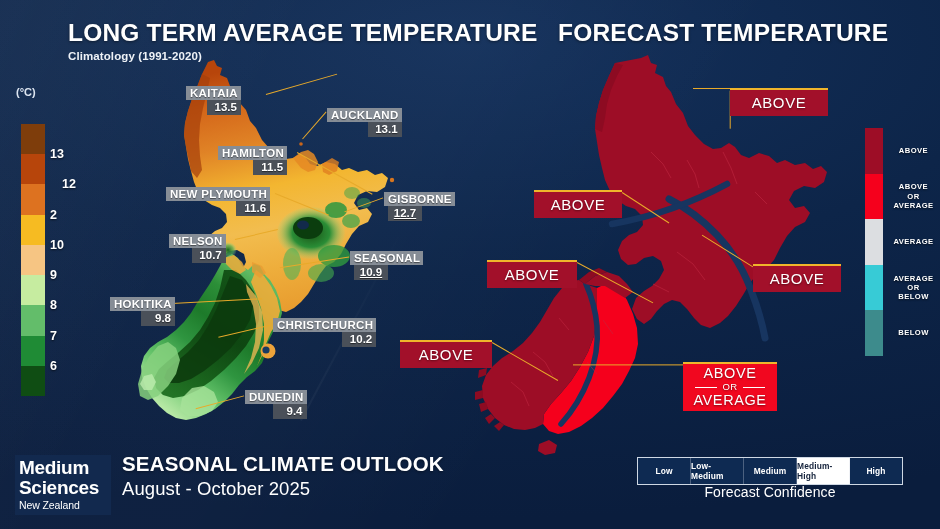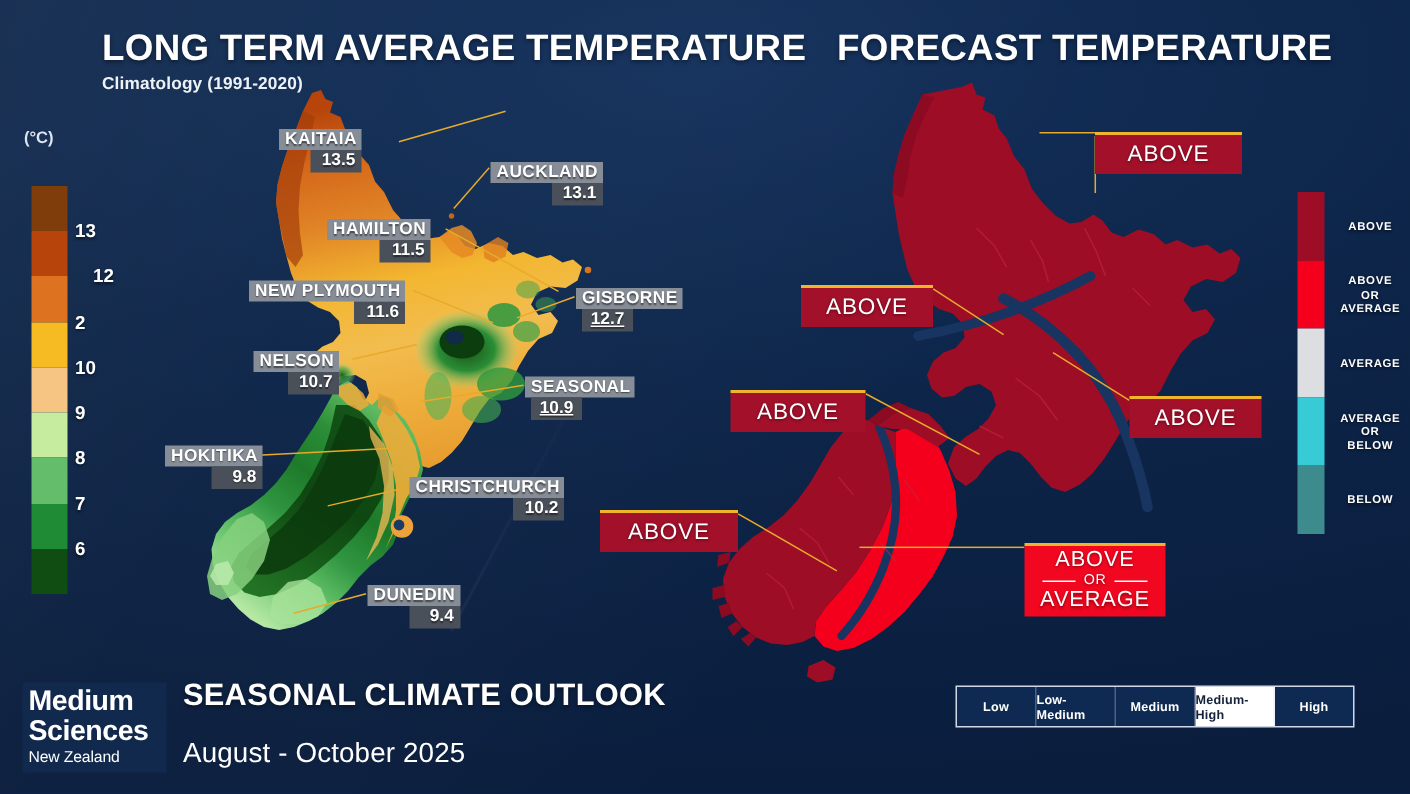--- a/index.html
+++ b/index.html
@@ -166,21 +166,21 @@
     color:#ffffff; font-size:10.5px; line-height:14px;
     letter-spacing:-0.1px;
   }
   #footer-title {
     position:absolute; left:122px; top:452px;
     color:#ffffff; font-weight:bold; font-size:20.5px;
     letter-spacing:0.2px; white-space:nowrap;
     text-shadow:0 1px 3px rgba(0,0,0,0.4);
   }
   #footer-sub {
-    position:absolute; left:122px; top:491px;
+    position:absolute; left:122px; top:478px;
     color:#ffffff; font-size:18.5px;
     letter-spacing:0.1px; white-space:nowrap;
   }
 
   
   #confidence-wrap {
     position:absolute; left:637px; top:457px;
     width:266px; height:28px;
     border:1.4px solid #cfd8e4;
     display:flex;
@@ -551,14 +551,15 @@
   <div id="footer-title">SEASONAL CLIMATE OUTLOOK</div>
   <div id="footer-sub">August - October 2025</div>
 
   <div id="confidence-wrap">
       <div class="conf-cell">Low</div>
       <div class="conf-cell">Low-Medium</div>
       <div class="conf-cell">Medium</div>
       <div class="conf-cell active">Medium-High</div>
       <div class="conf-cell">High</div>
     </div>
+  <div id="confidence-caption">Forecast Confidence</div>
 
 </div>
 
 </body></html>

